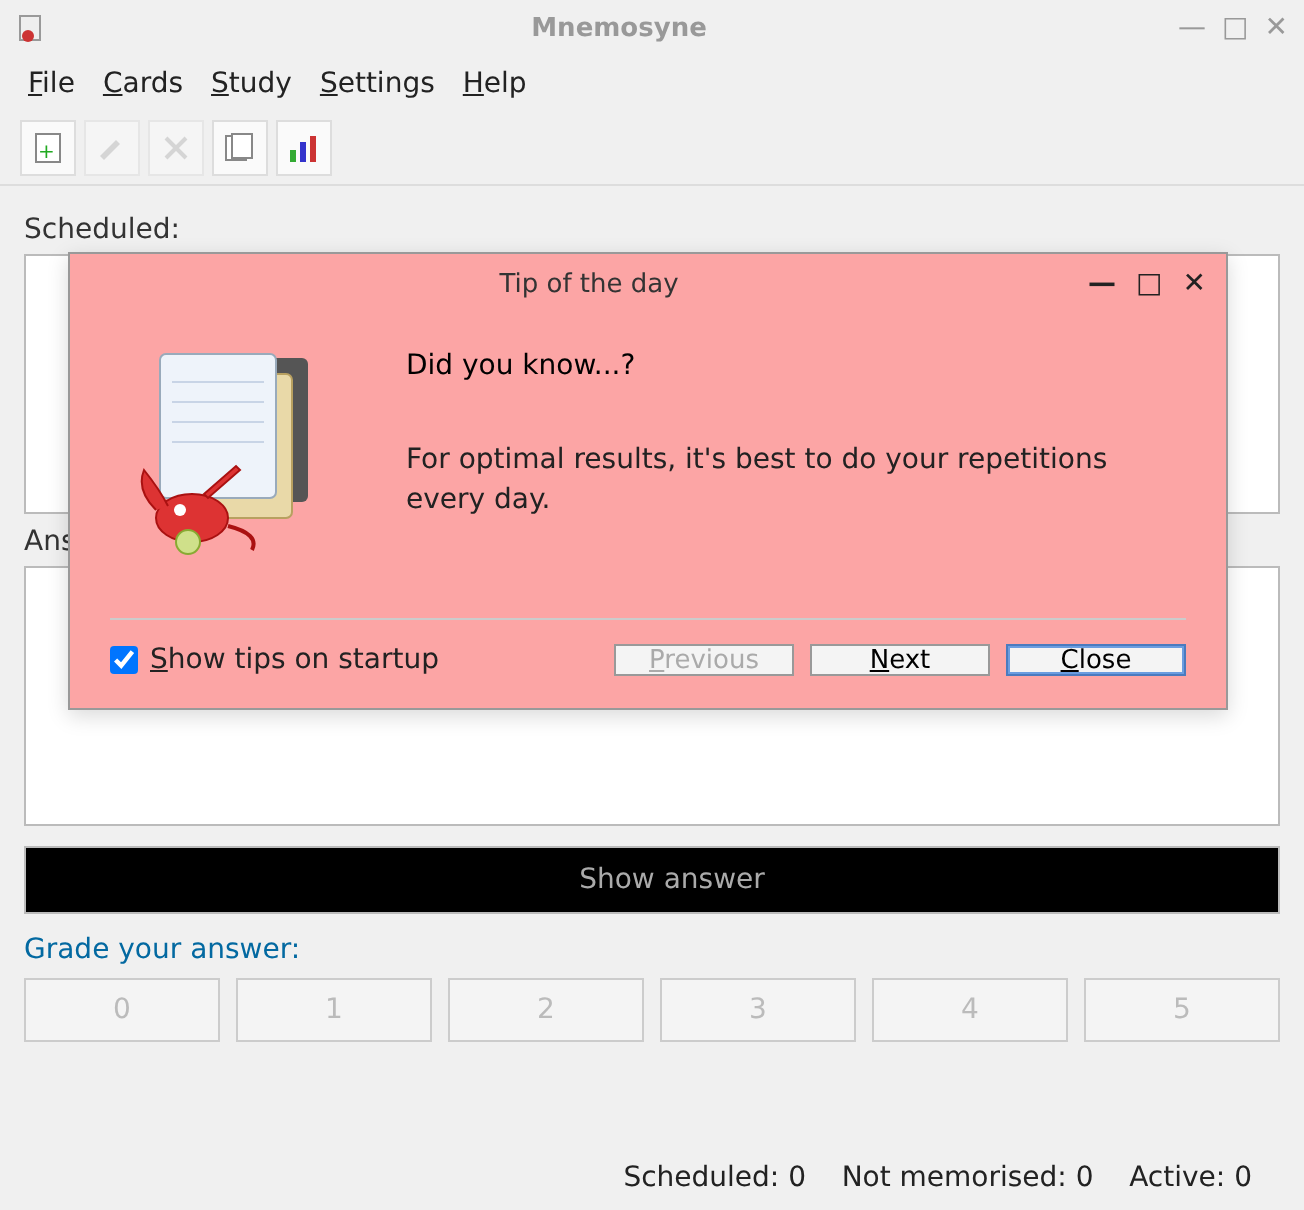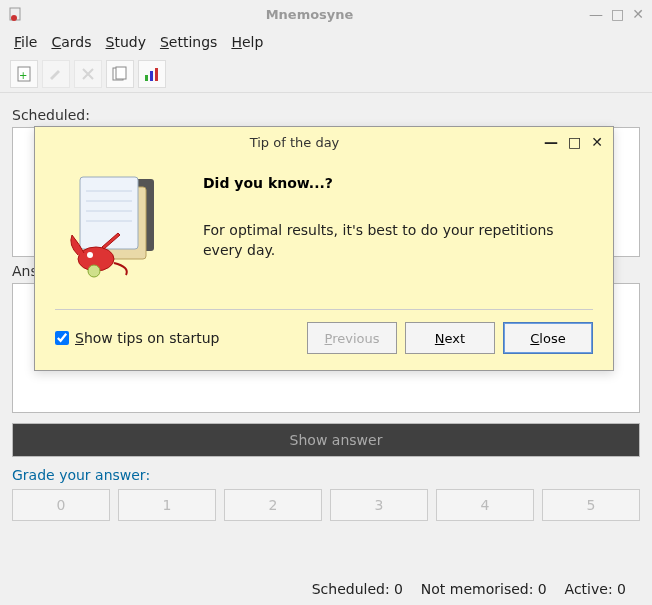--- a/index.html
+++ b/index.html
@@ -21,48 +21,48 @@
 .tbtn { width: 28px; height: 28px; border: 1px solid #ddd; background: #fafafa; display: flex; align-items: center; justify-content: center; cursor: pointer; }
 .tbtn.disabled { opacity: 0.5; cursor: default; }
 .tbtn svg { width: 18px; height: 18px; }
 
 .content { flex: 1; padding: 8px 12px; display: flex; flex-direction: column; }
 .section-label { font-size: 14px; color: #333; margin-bottom: 4px; margin-top: 6px; }
 .panel { border: 1px solid #bbb; background: #fff; flex: 0 0 auto; }
 .panel.q { height: 130px; }
 .panel.a { height: 130px; margin-bottom: 10px; }
 
-.show-answer-btn { height: 34px; border: 1px solid #bbb; background: #404040; color: #aaa; font-size: 14px; text-align: center; line-height: 32px; margin-bottom: 10px; cursor: default; padding-left: 20px; }
+.show-answer-btn { height: 34px; border: 1px solid #bbb; background: #000000; color: #aaa; font-size: 14px; text-align: center; line-height: 32px; margin-bottom: 10px; cursor: default; padding-left: 20px; }
 
 .grade-label { font-size: 14px; color: #0369a1; margin-bottom: 6px; }
 .grade-row { display: flex; gap: 8px; margin-bottom: 10px; }
 .grade-btn { flex: 1; height: 32px; border: 1px solid #ccc; background: #f4f4f4; color: #bbb; font-size: 14px; text-align: center; line-height: 30px; }
 
 .statusbar { padding: 8px 26px; text-align: right; font-size: 14px; color: #222; }
 
 
-.overlay { position: absolute; left: 34px; top: 126px; width: 580px; background: #fef9c3; border: 1px solid #999; box-shadow: 0 3px 10px rgba(0,0,0,0.15); }
+.overlay { position: absolute; left: 34px; top: 126px; width: 580px; background: #fca5a5; border: 1px solid #999; box-shadow: 0 3px 10px rgba(0,0,0,0.15); }
 .dlg-titlebar { height: 30px; display: flex; align-items: center; padding: 0 10px; }
 .dlg-titlebar .title { flex: 1; text-align: center; color: #333; font-size: 13px; }
 .dlg-titlebar .controls { display: flex; gap: 10px; color: #222; font-size: 14px; }
 .dlg-titlebar .controls span { cursor: pointer; font-weight: bold; }
 
 .dlg-body { display: flex; padding: 10px 20px 4px 20px; gap: 18px; }
 .dlg-icon-area { width: 130px; display: flex; align-items: center; justify-content: center; }
 .dlg-text-area { flex: 1; }
-.dlg-head { font-weight: bold; font-size: 14px; margin-bottom: 30px; margin-top: 8px; }
+.dlg-head { font-weight: normal; font-size: 14px; margin-bottom: 30px; margin-top: 8px; }
 .dlg-tip { font-size: 14px; line-height: 1.4; color: #222; }
 
 .dlg-sep { margin: 18px 20px 0 20px; border: none; border-top: 1px solid #ccc; }
 
 .dlg-footer { display: flex; align-items: center; padding: 12px 20px 16px 20px; gap: 8px; }
 .chk { display: flex; align-items: center; gap: 6px; font-size: 14px; color: #222; }
 .chk input { width: 14px; height: 14px; }
 .dlg-footer .spacer { flex: 1; }
-.dlg-btn { min-width: 90px; height: 32px; border: 1px solid #999; background: #f4f4f4; font-size: 13px; cursor: pointer; }
+.dlg-btn { min-width: 90px; height: 16px; border: 1px solid #999; background: #f4f4f4; font-size: 13px; cursor: pointer; }
 .dlg-btn.disabled { color: #aaa; cursor: default; }
 .dlg-btn.primary { border-color: #4a7bbf; box-shadow: inset 0 0 0 1px #6a9de0; }
 .ul { text-decoration: underline; }
 </style>
 </head>
 <body>
 
 <div class="window">
   <div class="titlebar">
     <span class="app-icon">

